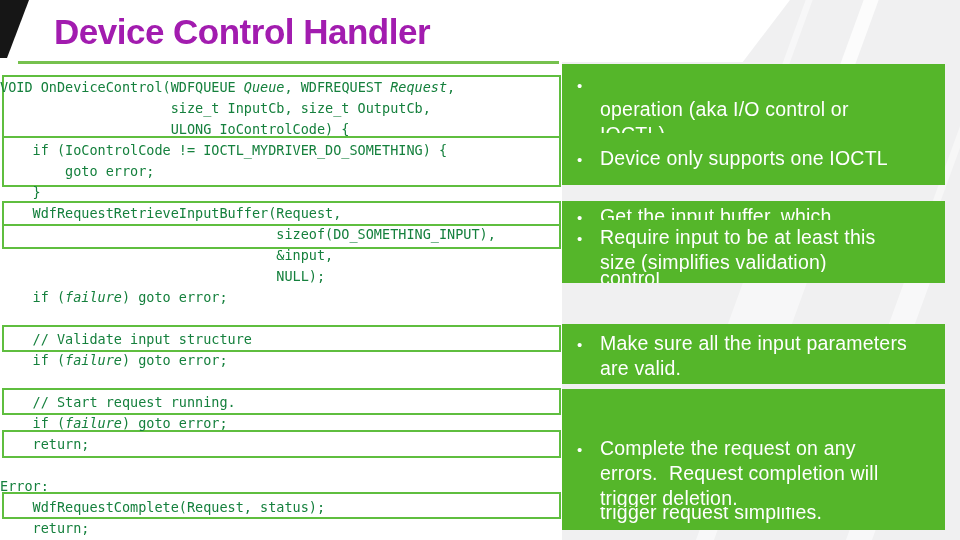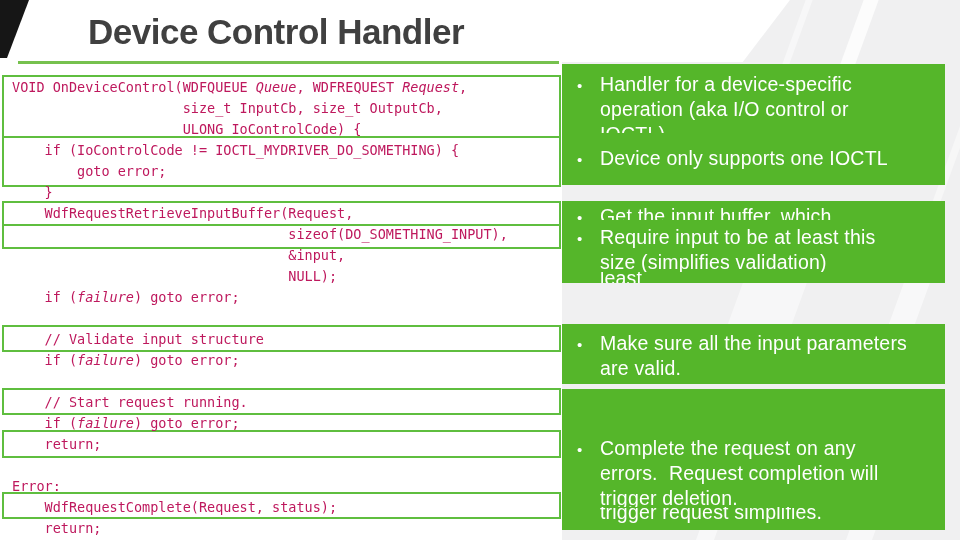--- a/index.html
+++ b/index.html
@@ -11,30 +11,30 @@
   .bg-right{position:absolute;left:562px;top:62px;width:398px;height:478px;
             background:#f0f0f1;z-index:0;}
   .bg-topright{position:absolute;left:742px;top:0;width:218px;height:63px;background:#f0f0f1;
                clip-path:polygon(22% 0,100% 0,100% 100%,0 100%);z-index:0;}
   .streak{position:absolute;background:rgba(255,255,255,.8);transform:skewX(-20deg);z-index:1;}
   .wedge{position:absolute;left:0;top:0;width:40px;height:58px;background:#161616;
          clip-path:polygon(0 0,29px 0,7px 100%,0 100%);z-index:4;}
 
   
   .title{position:absolute;left:54px;top:12px;font-size:35px;font-weight:700;
-         color:#404040;letter-spacing:-.5px;z-index:3;margin-left:34px;}
+         color:#a21caf;letter-spacing:-.5px;z-index:3;}
   .title-underline{position:absolute;left:18px;top:61px;width:541px;height:3px;
                    background:#76c14e;z-index:3;}
 
   
   .codebox{position:absolute;left:2px;width:555px;background:#fff;
            border:2px solid #5fbe3f;z-index:2;}
-  .codeline{position:absolute;left:12px;white-space:pre;
+  .codeline{position:absolute;left:0;white-space:pre;
             font-family:"DejaVu Sans Mono","Liberation Mono",monospace;
-            font-size:13.5px;line-height:17px;color:#be185d;z-index:3;}
+            font-size:13.5px;line-height:17px;color:#15803d;z-index:3;}
   .codeline em{font-style:italic;}
 
   
   .gbox{position:absolute;left:562px;width:383px;background:#55b62a;overflow:hidden;}
   .gbox.under{z-index:2;}
   .gbox.over{z-index:3;}
   .gline{position:absolute;left:0;right:4px;padding-left:38px;color:#fff;
          font-size:19.5px;line-height:22px;letter-spacing:.2px;}
   .gline .dot{position:absolute;left:15px;top:2px;font-size:15px;}
 </style>
@@ -81,30 +81,30 @@
       <div class="codeline" style="top: 352px;"><span>    if (</span><em>failure</em><span>) goto error;</span></div>
       <div class="codeline" style="top: 394px;"><span>    // Start request running.</span></div>
       <div class="codeline" style="top: 415px;"><span>    if (</span><em>failure</em><span>) goto error;</span></div>
       <div class="codeline" style="top: 436px;"><span>    return;</span></div>
       <div class="codeline" style="top: 478px;"><span>Error:</span></div>
       <div class="codeline" style="top: 499px;"><span>    WdfRequestComplete(Request, status);</span></div>
       <div class="codeline" style="top: 520px;"><span>    return;</span></div>
     </div>
   <div id="annotation-layer">
       <div class="gbox under" style="top: 64px; height: 69px;">
-        <div class="gline" style="top: 9px;"><span class="dot">•</span><span>Handler for a device-specific</span></div>
+        <div class="gline" style="top: 9px;"><span class="dot">•</span></div>
         <div class="gline" style="top: 34px;"><span>operation (aka I/O control or</span></div>
         <div class="gline" style="top: 59px;"><span>IOCTL)</span></div>
       </div>
       <div class="gbox under" style="top: 133px; height: 52px;">
         <div class="gline" style="top: 14px;"><span class="dot">•</span><span>Device only supports one IOCTL</span></div>
       </div>
       <div class="gbox under" style="top: 201px; height: 82px;">
         <div class="gline" style="top: 4px;"><span class="dot">•</span><span>Get the input buffer, which</span></div>
-        <div class="gline" style="top: 66px;"><span>least</span></div>
+        <div class="gline" style="top: 66px;"><span>control</span></div>
       </div>
       <div class="gbox over" style="top: 220px; height: 52px;">
         <div class="gline" style="top: 6px;"><span class="dot">•</span><span>Require input to be at least this</span></div>
         <div class="gline" style="top: 31px;"><span>size (simplifies validation)</span></div>
       </div>
       <div class="gbox under" style="top: 324px; height: 60px;">
         <div class="gline" style="top: 8px;"><span class="dot">•</span><span>Make sure all the input parameters</span></div>
         <div class="gline" style="top: 33px;"><span>are valid.</span></div>
       </div>
       <div class="gbox under" style="top: 389px; height: 37px;">

